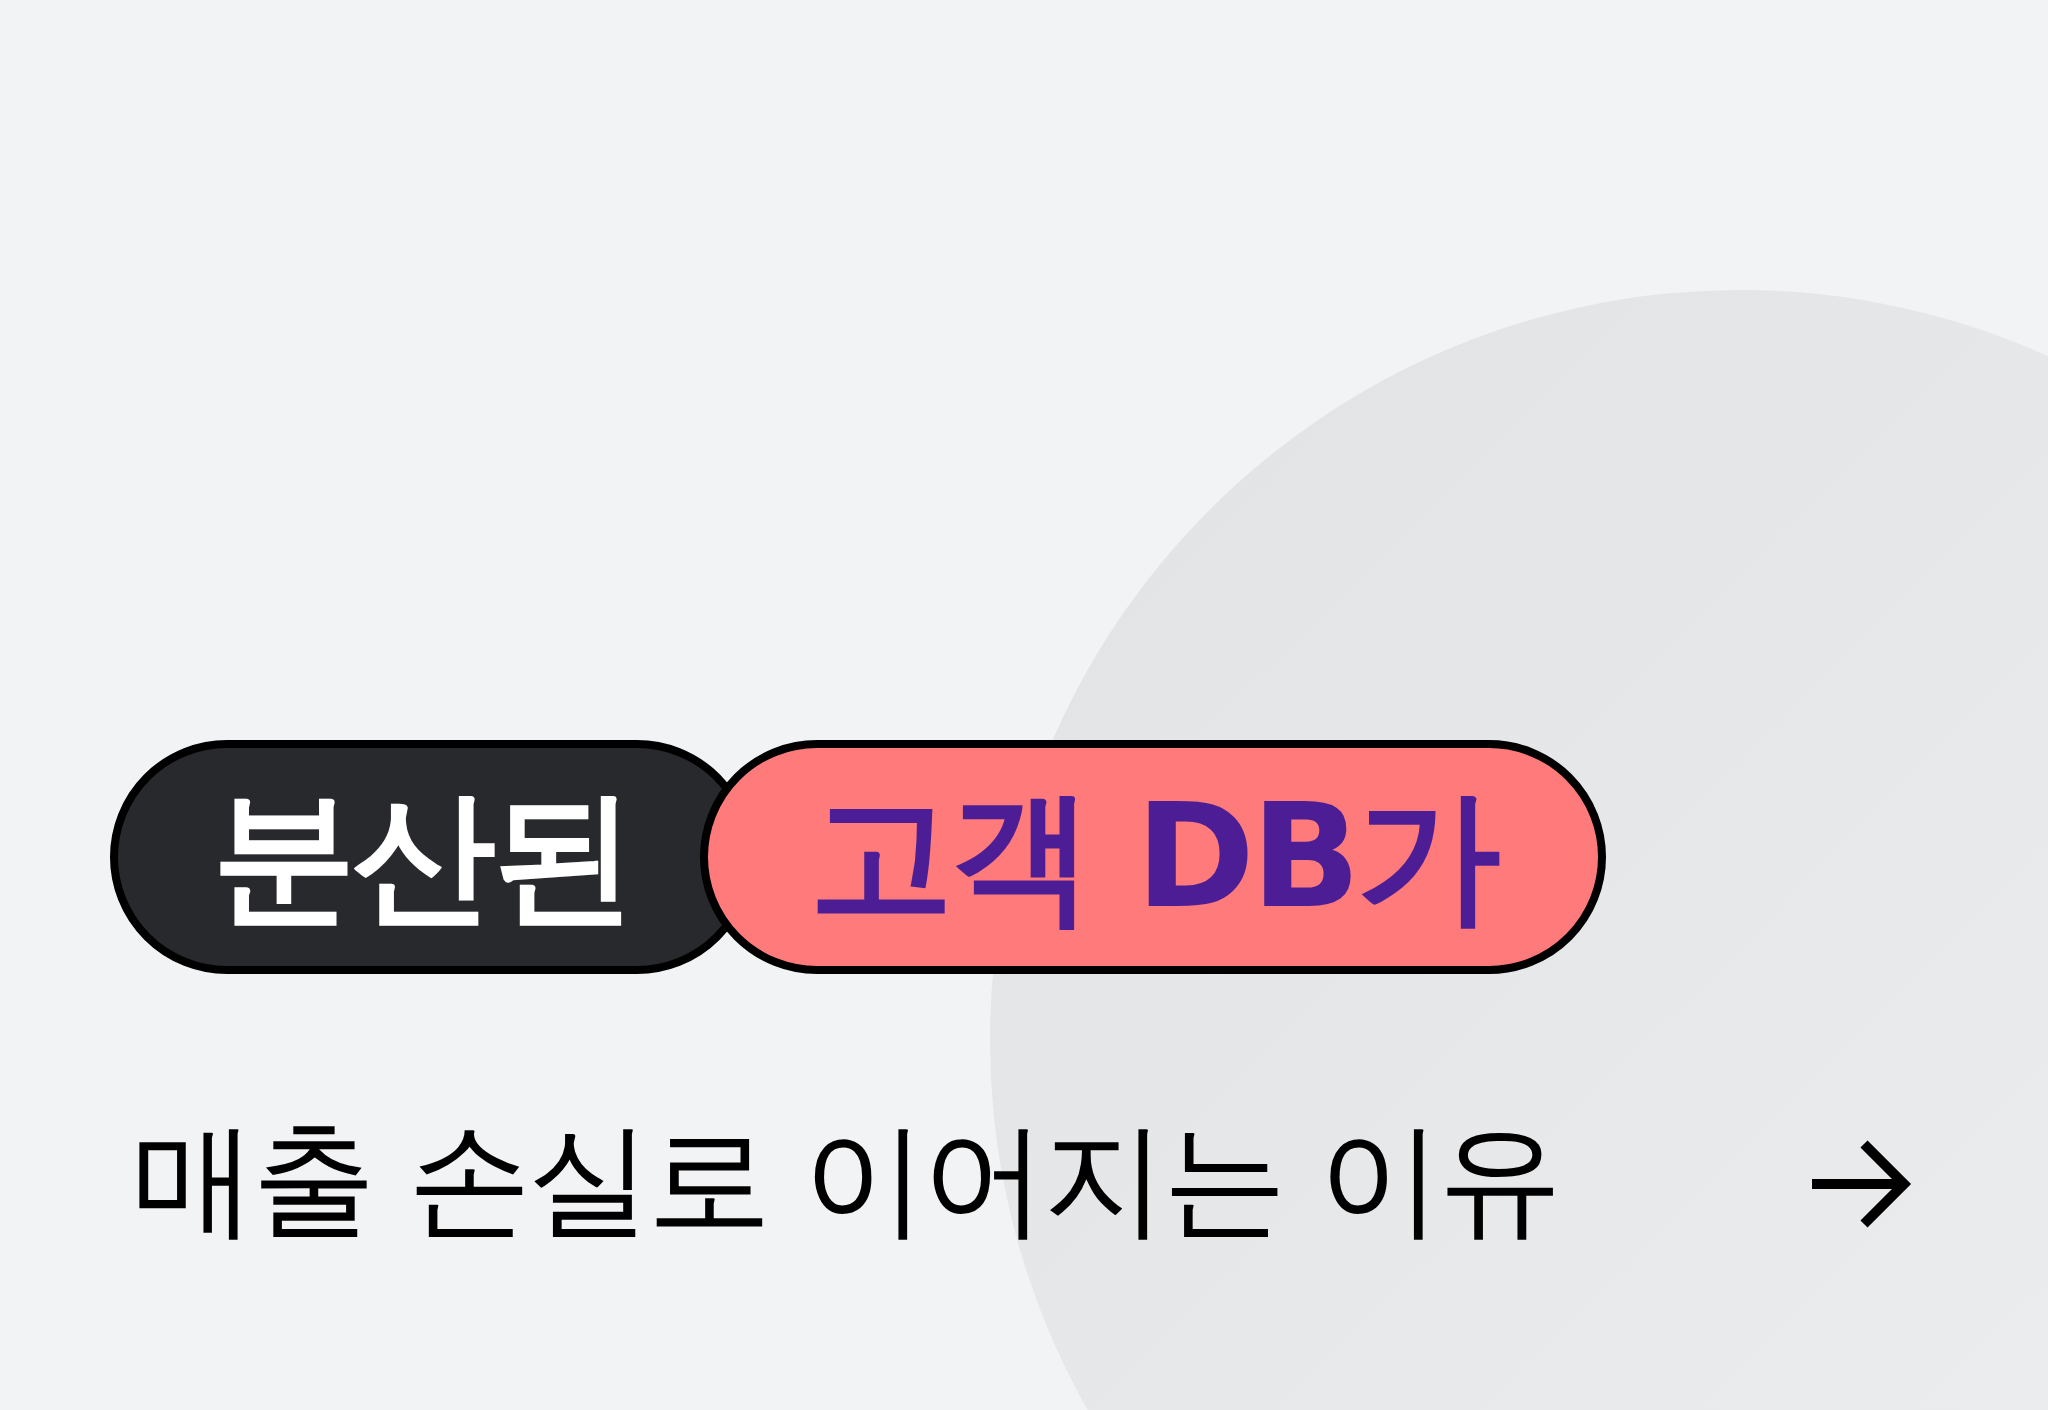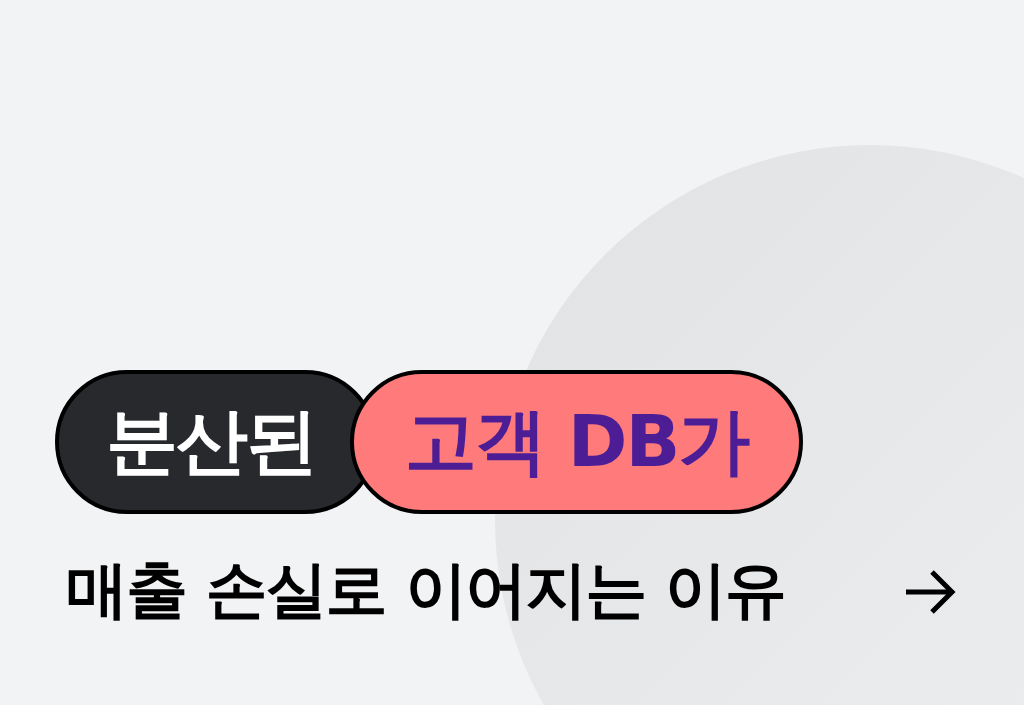--- a/index.html
+++ b/index.html
@@ -10,21 +10,21 @@
   }
   .bg-circle {
     position: absolute;
     left: 495px; top: 145px;
     width: 750px; height: 750px;
     border-radius: 50%;
     background: linear-gradient(135deg, #e1e2e4 0%, #e8e9eb 50%, #eeeff1 100%);
   }
   .pill {
     position: absolute;
-    top: 370px; height: 144px;
+    top: 370px; height: 117px;
     box-sizing: border-box;
     border: 4px solid #000;
     border-radius: 72px;
     display: flex; align-items: center; justify-content: center;
     font-weight: bold;
     font-size: 72px;
     letter-spacing: -2px;
   }
   .pill-dark {
     left: 55px; width: 322px;
@@ -33,21 +33,21 @@
     z-index: 1;
   }
   .pill-red {
     left: 350px; width: 453px;
     background: #ff7b7b; color: #4c1d95;
     z-index: 2;
   }
   .subtitle {
     position: absolute;
     left: 66px; top: 548px;
-    font-size: 62px; font-weight: bold; color: #000;
+    font-size: 62px; font-weight: normal; color: #000;
     letter-spacing: -2px;
     white-space: nowrap;
     z-index: 3;
   }
   .arrow {
     position: absolute;
     left: 898px; top: 560px;
     width: 64px; height: 64px;
     z-index: 3;
     cursor: pointer;

